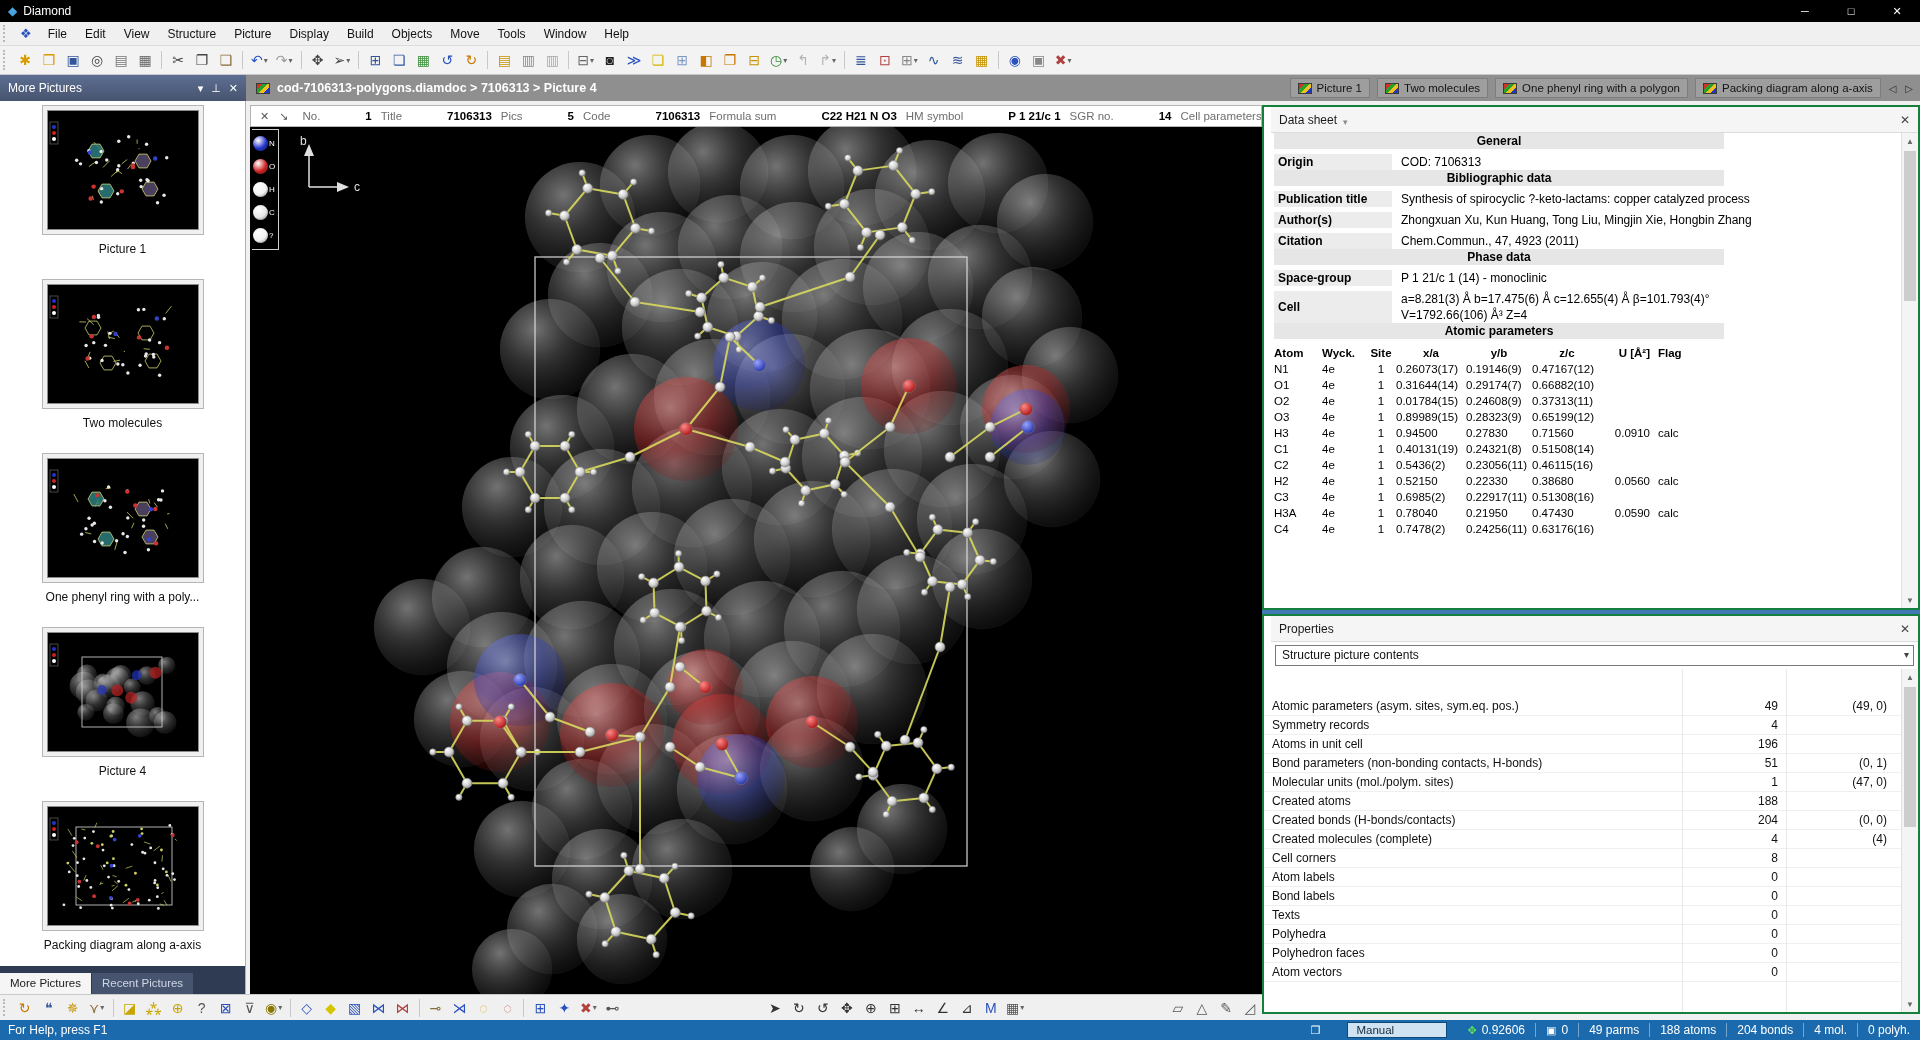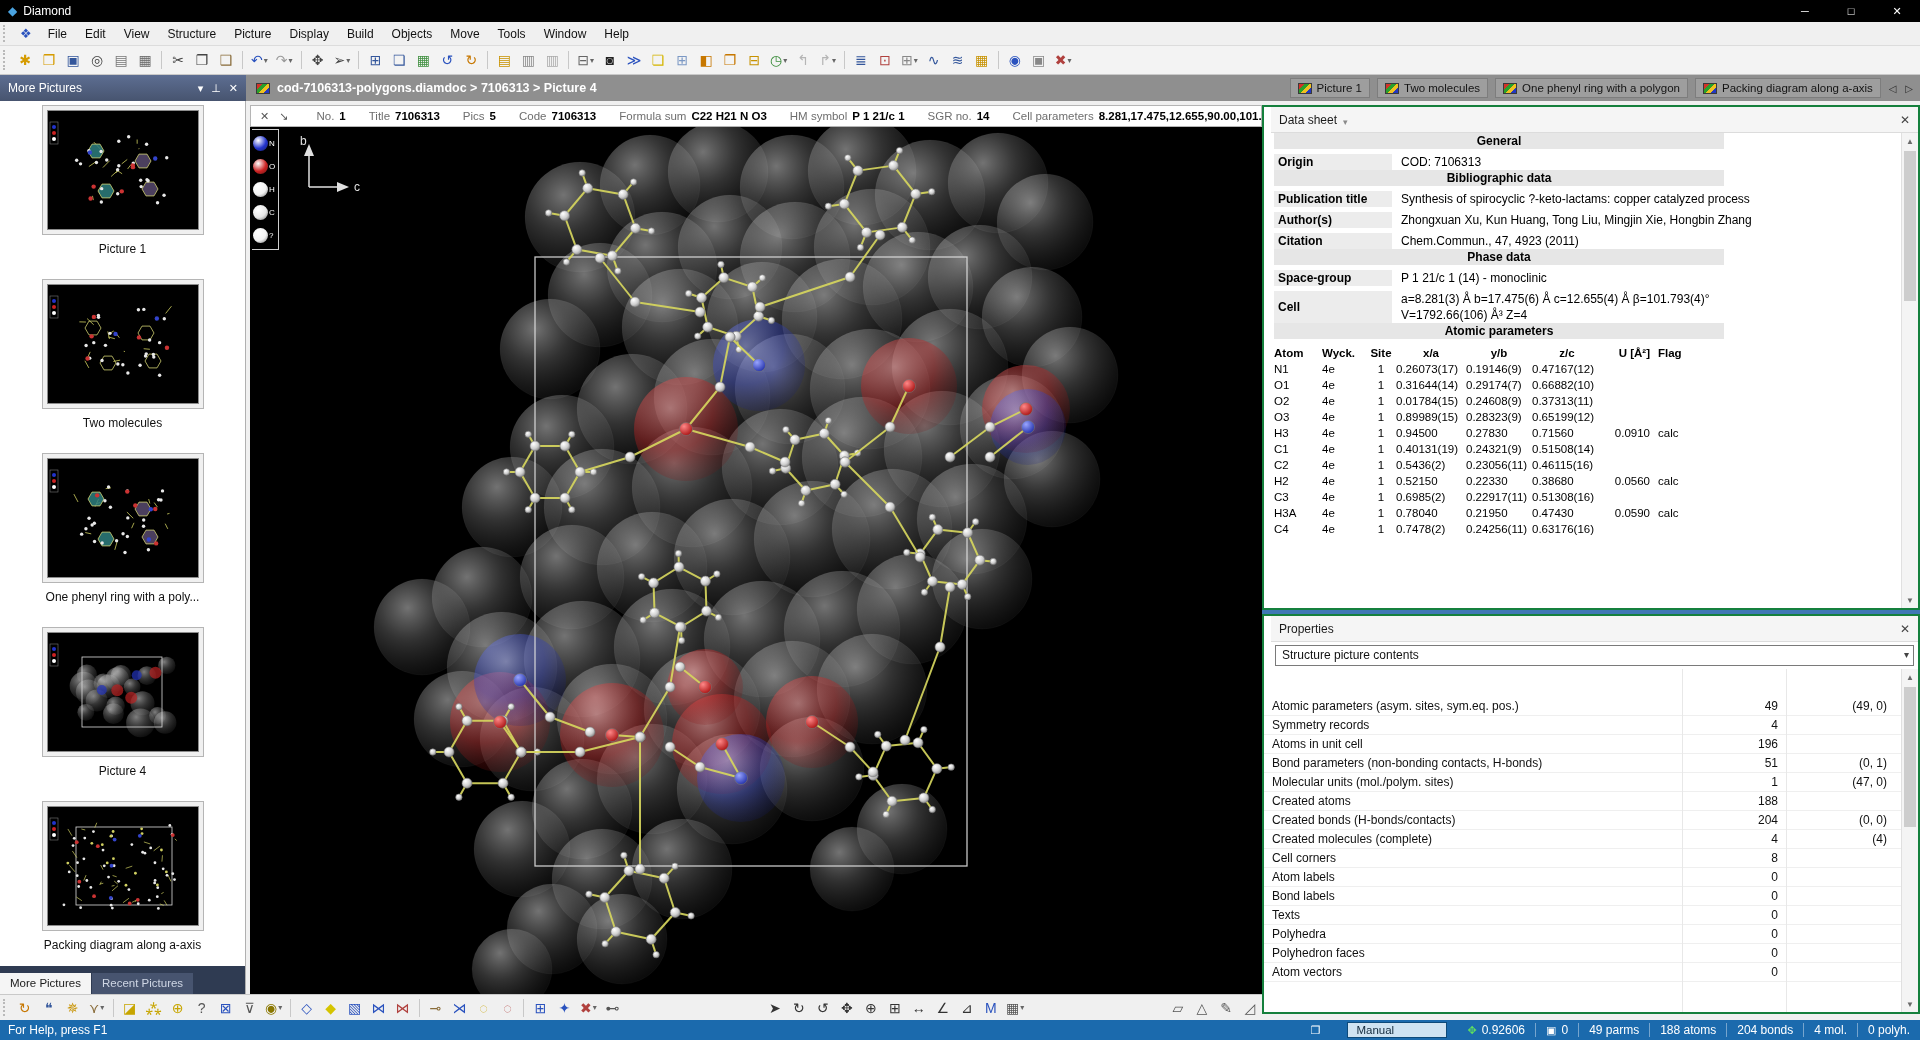--- a/index.html
+++ b/index.html
@@ -56,21 +56,21 @@
   .thumb-label{margin-top:7px;font-size:12px;color:#111;}
   #sidebar-tabs{position:absolute;left:0;top:966px;width:246px;height:28px;background:#2f3b52;
     display:flex;align-items:flex-end;border-right:1px solid #b0b0b0;}
   .side-tab{font-size:11.5px;padding:4px 10px 5px;color:#cfd6e4;background:#47546f;margin-right:1px;}
   .side-tab.active{background:#f5f5f5;color:#1a1a1a;}
   
   #infobar{position:absolute;left:250px;top:105px;width:1012px;height:22px;background:#fff;
     border:1px solid #b5b5b5;display:flex;align-items:center;font-size:11.5px;color:#000;
     padding-left:4px;overflow:hidden;}
   .if-ico{color:#555;font-size:11px;padding:0 5px;}
-  .if-field{display:flex;align-items:center;margin-left:23px;white-space:nowrap;}
+  .if-field{display:flex;align-items:center;margin-left:9px;white-space:nowrap;gap:40px;}
   .if-label{color:#6e6e6e;margin-right:5px;}
   .if-value{color:#000;font-weight:600;}
   #viewport{position:absolute;left:250px;top:127px;width:1012px;height:867px;background:#000;overflow:hidden;}
   #legend-strip{position:absolute;left:2px;top:2px;width:27px;background:#000;
     border:1px solid #cfcfcf;border-left:none;padding:2px 0;}
   .lg-row{display:flex;align-items:center;height:23px;}
   .lg-ball{width:15px;height:15px;border-radius:50%;margin-left:1px;flex:0 0 auto;}
   .lg-lab{color:#fff;font-size:8px;margin-left:1px;}
   
   .panel{position:absolute;background:#fff;border:2px solid #15803d;padding-left:7px;}
@@ -1322,21 +1322,21 @@
             <span class="at-c4">0.27830</span>
             <span class="at-c5">0.71560</span>
             <span class="at-c6">0.0910</span>
             <span class="at-c7">calc</span>
           </div>
           <div class="at-row">
             <span class="at-c0">C1</span>
             <span class="at-c1">4e</span>
             <span class="at-c2">1</span>
             <span class="at-c3">0.40131(19)</span>
-            <span class="at-c4">0.24321(9)</span>
+            <span class="at-c4">0.24321(8)</span>
             <span class="at-c5">0.51508(14)</span>
             <span class="at-c6"></span>
             <span class="at-c7"></span>
           </div>
           <div class="at-row">
             <span class="at-c0">C2</span>
             <span class="at-c1">4e</span>
             <span class="at-c2">1</span>
             <span class="at-c3">0.5436(2)</span>
             <span class="at-c4">0.23056(11)</span>

